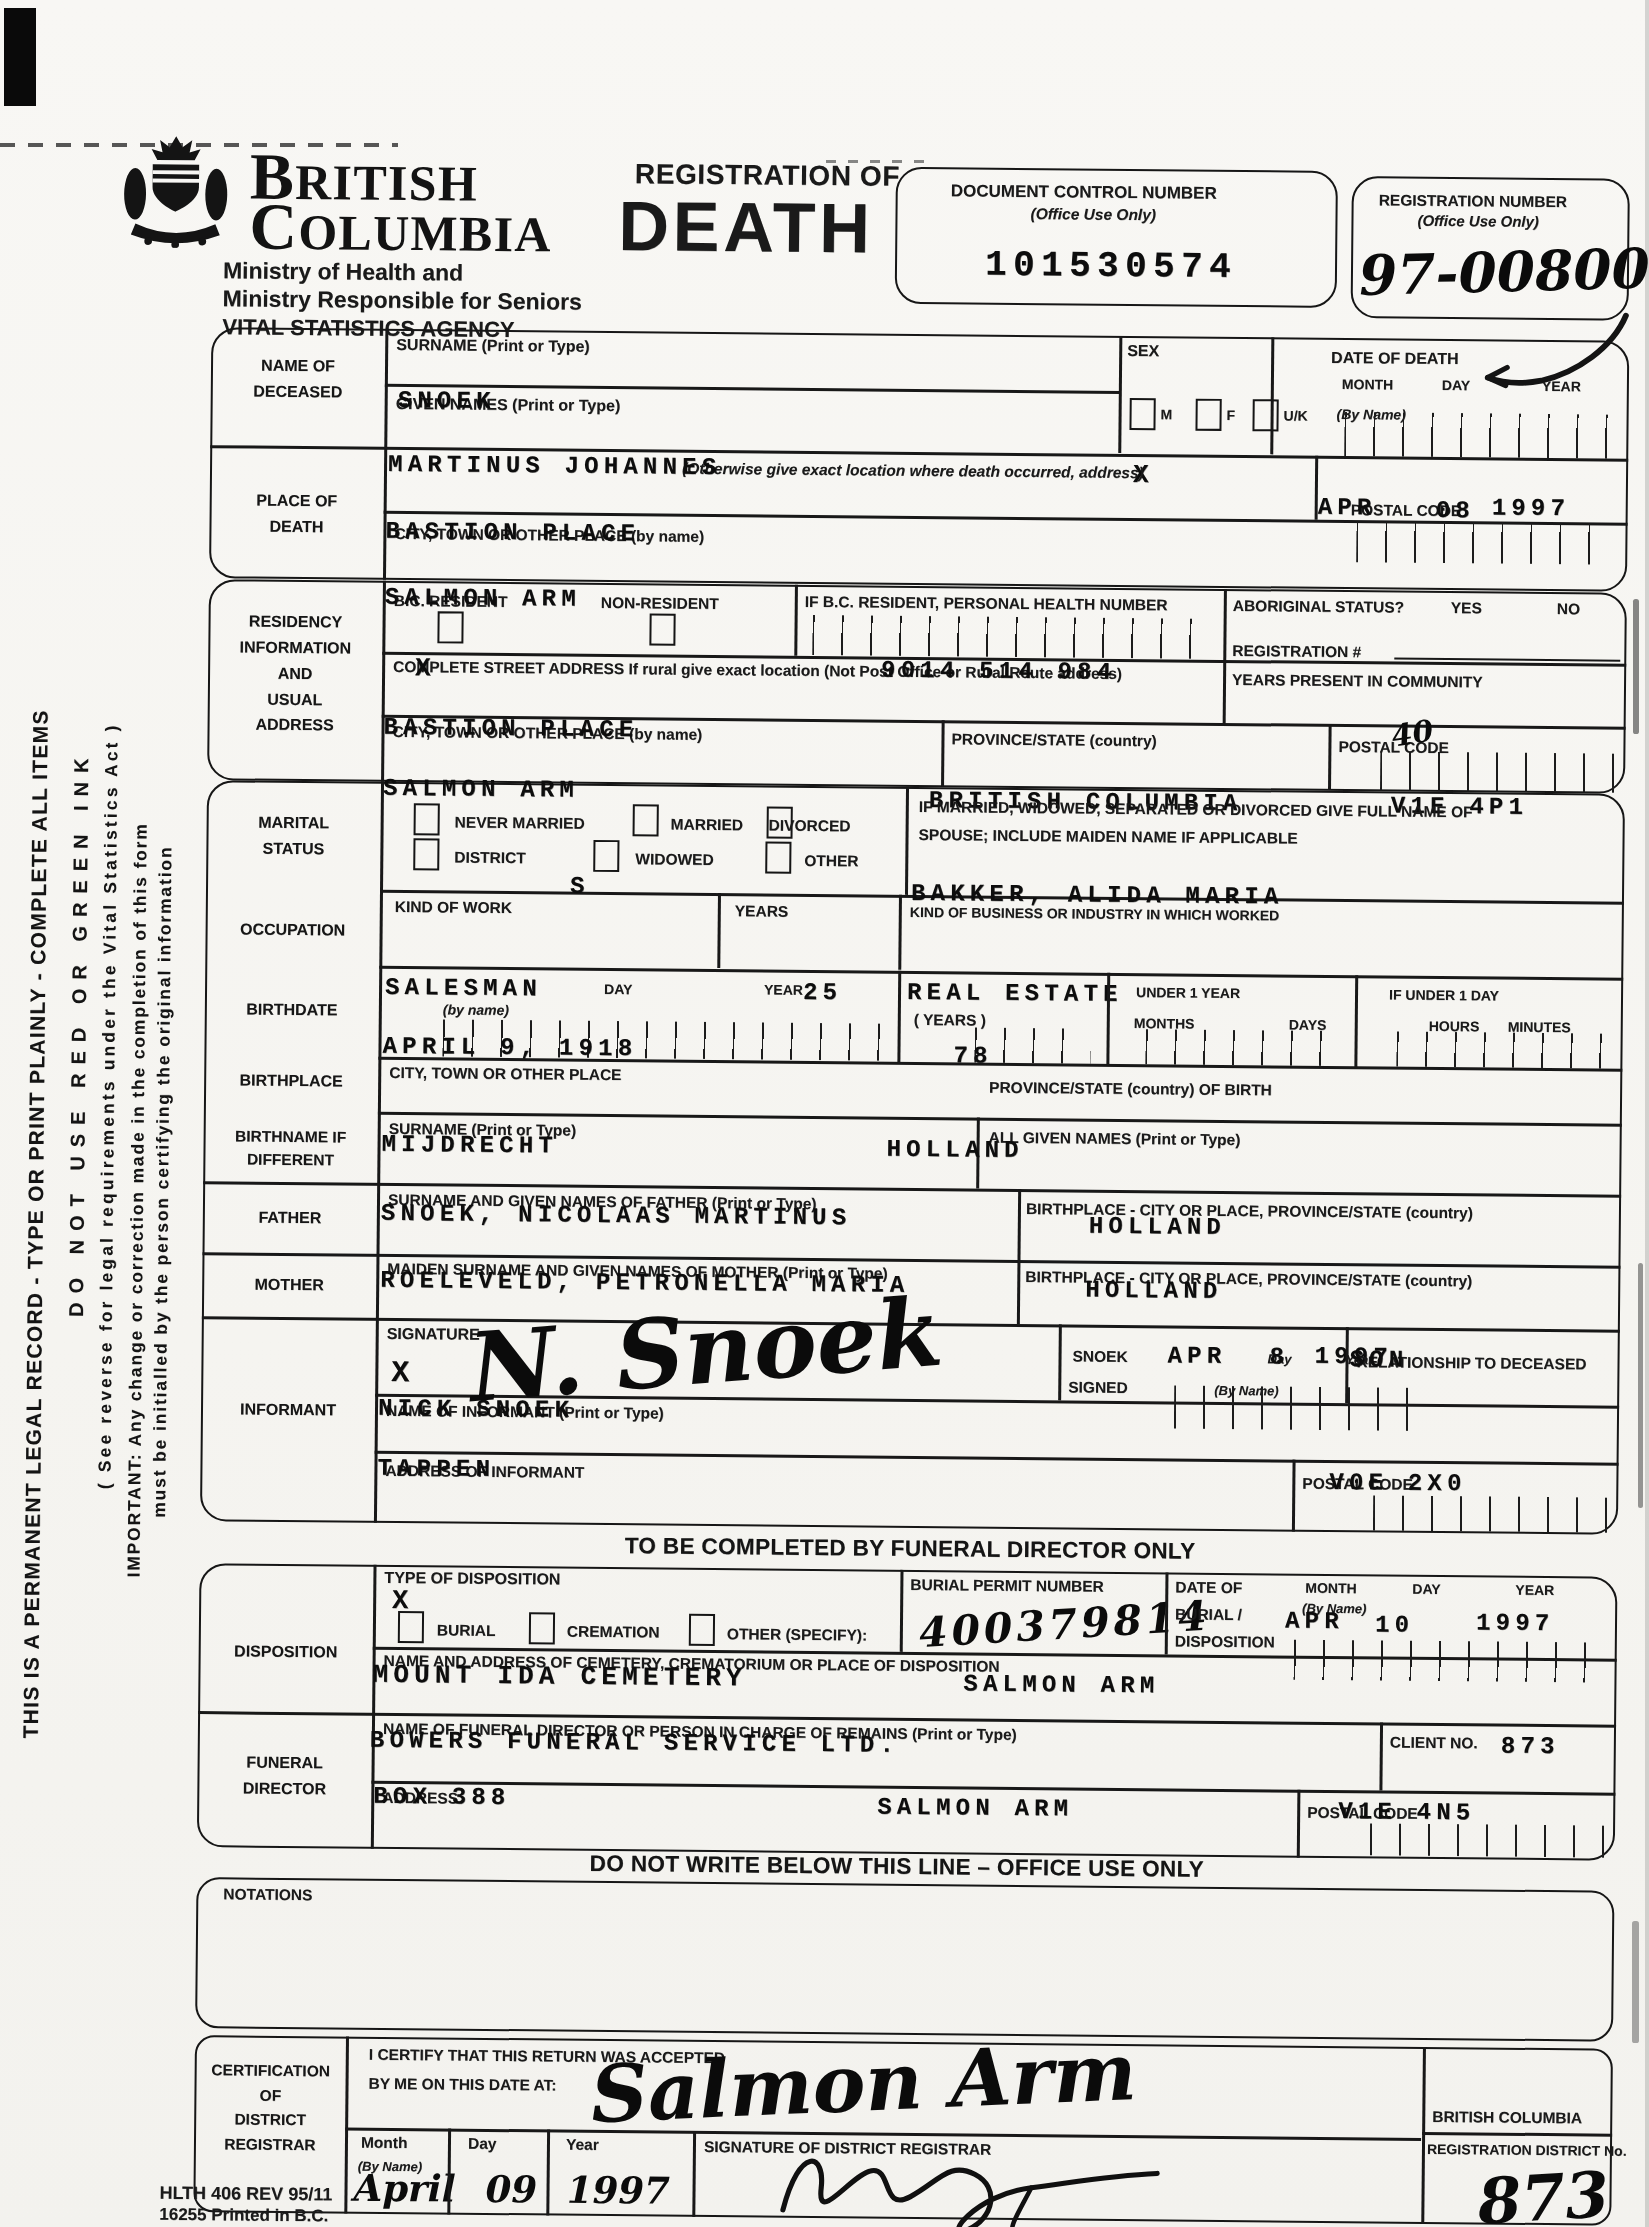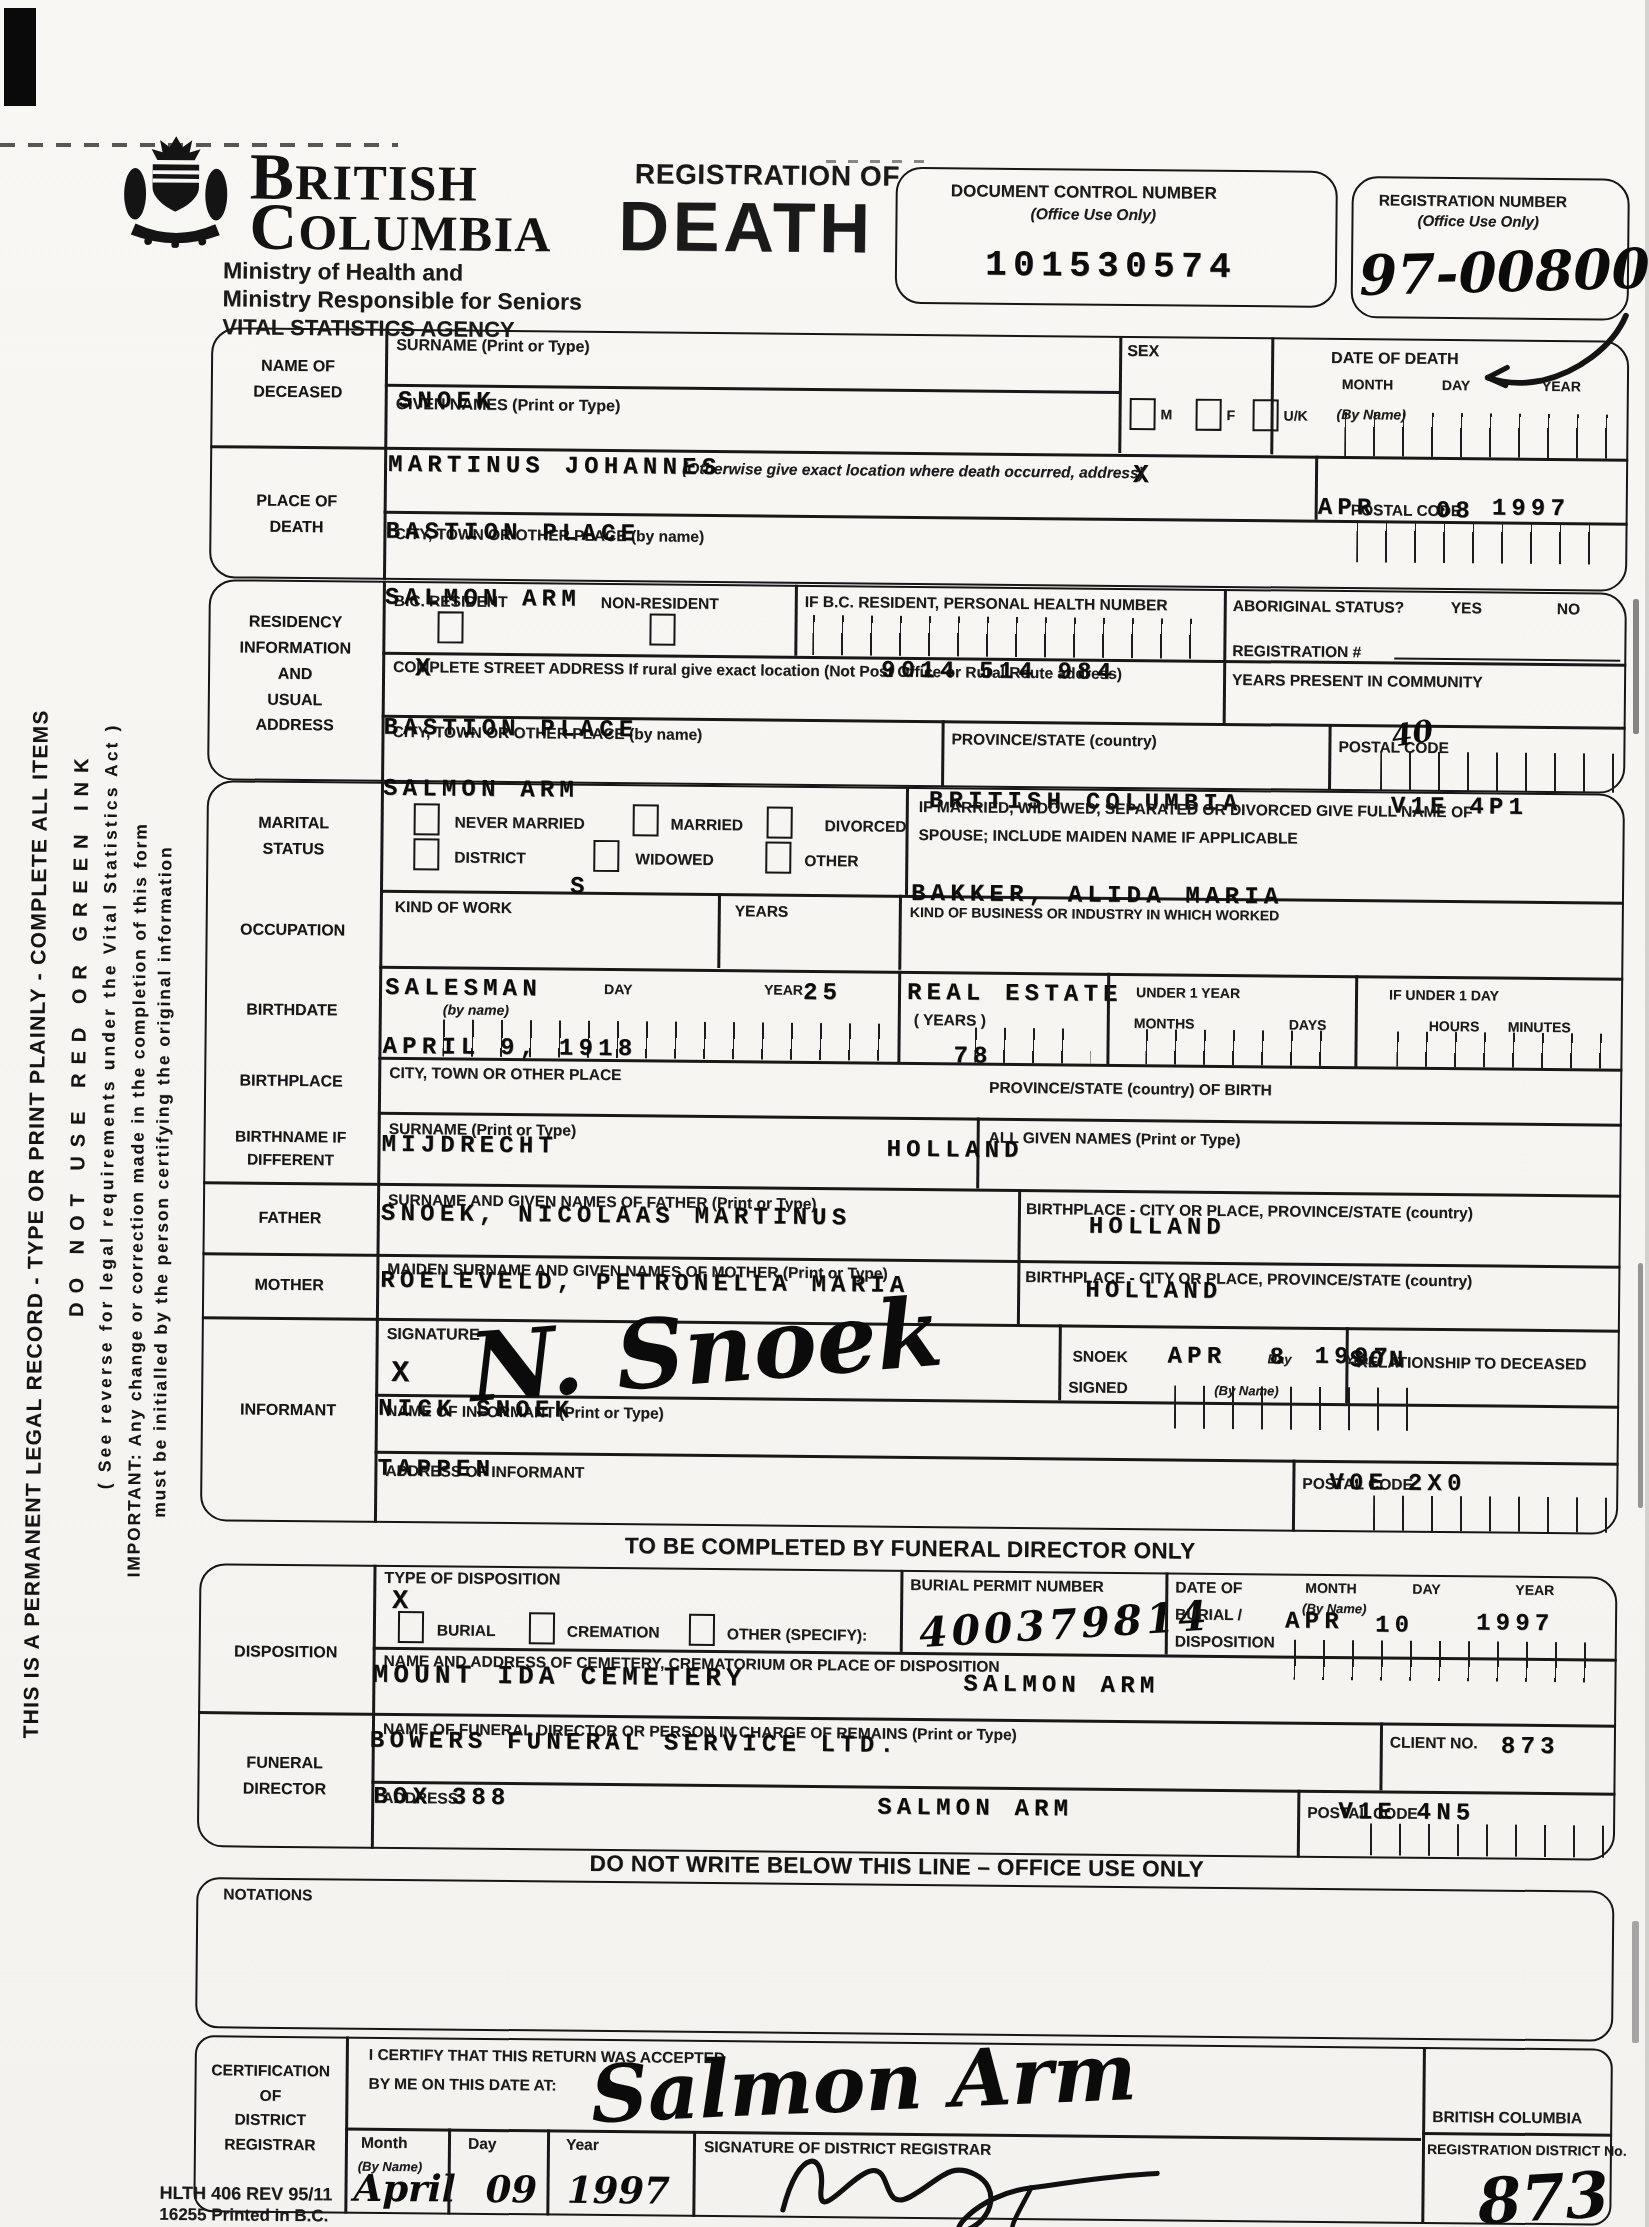--- a/index.html
+++ b/index.html
@@ -188,21 +188,21 @@
   <div class="side" style="left:216px;top:813px;width:168px;">MARITAL</div>
   <div class="side" style="left:216px;top:839px;width:168px;">STATUS</div>
   <div class="t" style="left:389px;top:773px;">SALMON ARM</div>
   <div class="t" style="left:935px;top:780px;">BRITISH COLUMBIA</div>
   <div class="t" style="left:1397px;top:781px;">V1E 4P1</div>
   <div class="bx" style="left:420px;top:801px;"></div>
   <div class="l s24" style="left:461px;top:811px;">NEVER MARRIED</div>
   <div class="bx" style="left:639px;top:800px;"></div>
   <div class="l s24" style="left:677px;top:811px;">MARRIED</div>
   <div class="bx" style="left:773px;top:801px;"></div>
-  <div class="l s24" style="left:831px;top:811px;">DIVORCED</div>
+  <div class="l s24" style="left:775px;top:811px;">DIVORCED</div>
   <div class="bx" style="left:420px;top:836px;"></div>
   <div class="l s24" style="left:461px;top:846px;">DISTRICT</div>
   <div class="bx" style="left:600px;top:836px;"></div>
   <div class="l s24" style="left:642px;top:846px;">WIDOWED</div>
   <div class="bx" style="left:772px;top:836px;"></div>
   <div class="l s24" style="left:811px;top:846px;">OTHER</div>
   <div class="t" style="left:577px;top:869px;">S</div>
   <div class="vl" style="left:912px;top:780px;height:108px;"></div>
   <div class="l s24" style="left:925px;top:791px;">IF MARRIED, WIDOWED, SEPARATED OR DIVORCED GIVE FULL NAME OF</div>
   <div class="l s24" style="left:925px;top:819px;">SPOUSE; INCLUDE MAIDEN NAME IF APPLICABLE</div>

